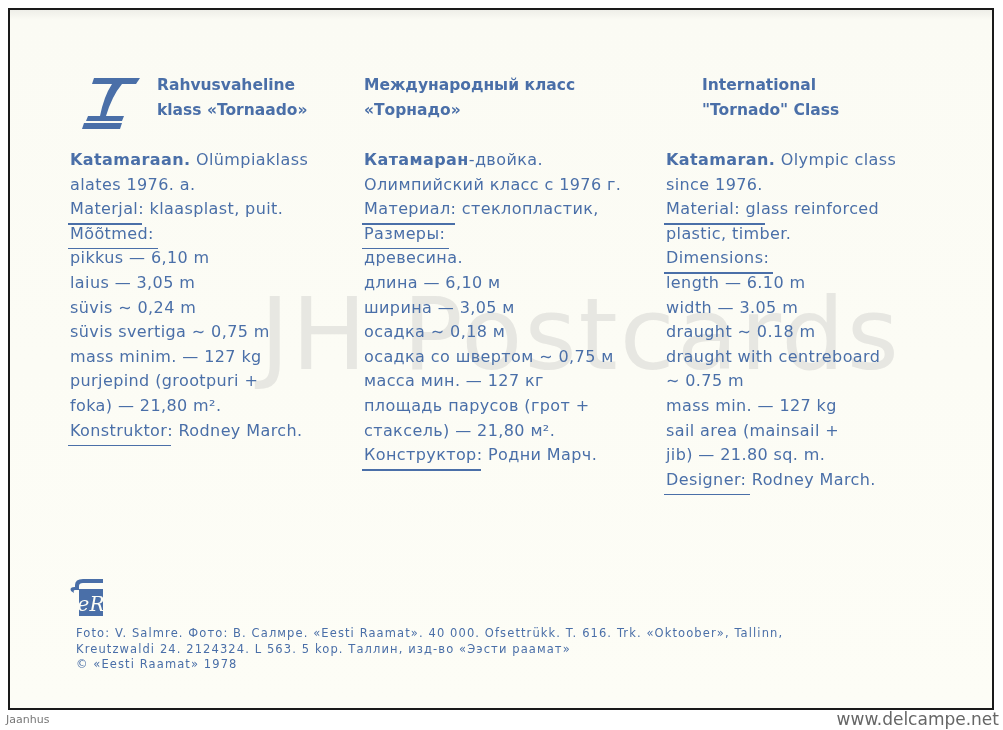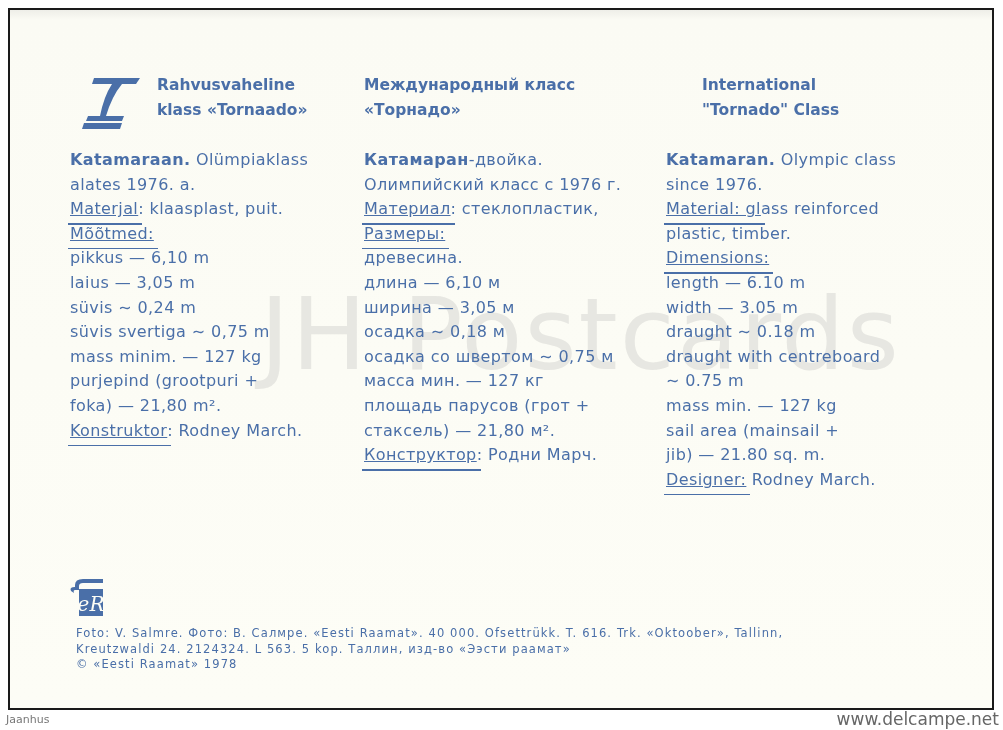--- a/index.html
+++ b/index.html
@@ -24,21 +24,21 @@
     .col-et .title { left: 87px; }
     .col-ru .title { left: 0; }
     .col-en .title { left: 12px; margin-left: 24px; }
 
     .body {
       position: absolute; top: 148px; font-size: 16px; line-height: 24.6px;
       color: #4a6fa8; white-space: nowrap; letter-spacing: 0.4px;
     }
     .line { display: block; height: 24.6px; }
     .b { font-weight: bold; }
-    .ul { position: relative; display: inline-block; text-decoration: underline; }
+    .ul { position: relative; display: inline-block; }
     .ul::after {
       content: ""; position: absolute; left: -2px; right: -4px; bottom: -3px;
       height: 1.5px; background: #4a6fa8;
     }
 
     .logo-t { position: absolute; left: 82px; top: 78px; width: 58px; height: 52px; }
     .logo-er { position: absolute; left: 69px; top: 577px; width: 38px; height: 40px; }
 
     .imprint {
       position: absolute; left: 76px; top: 626px; font-size: 11.5px; line-height: 15.5px;

